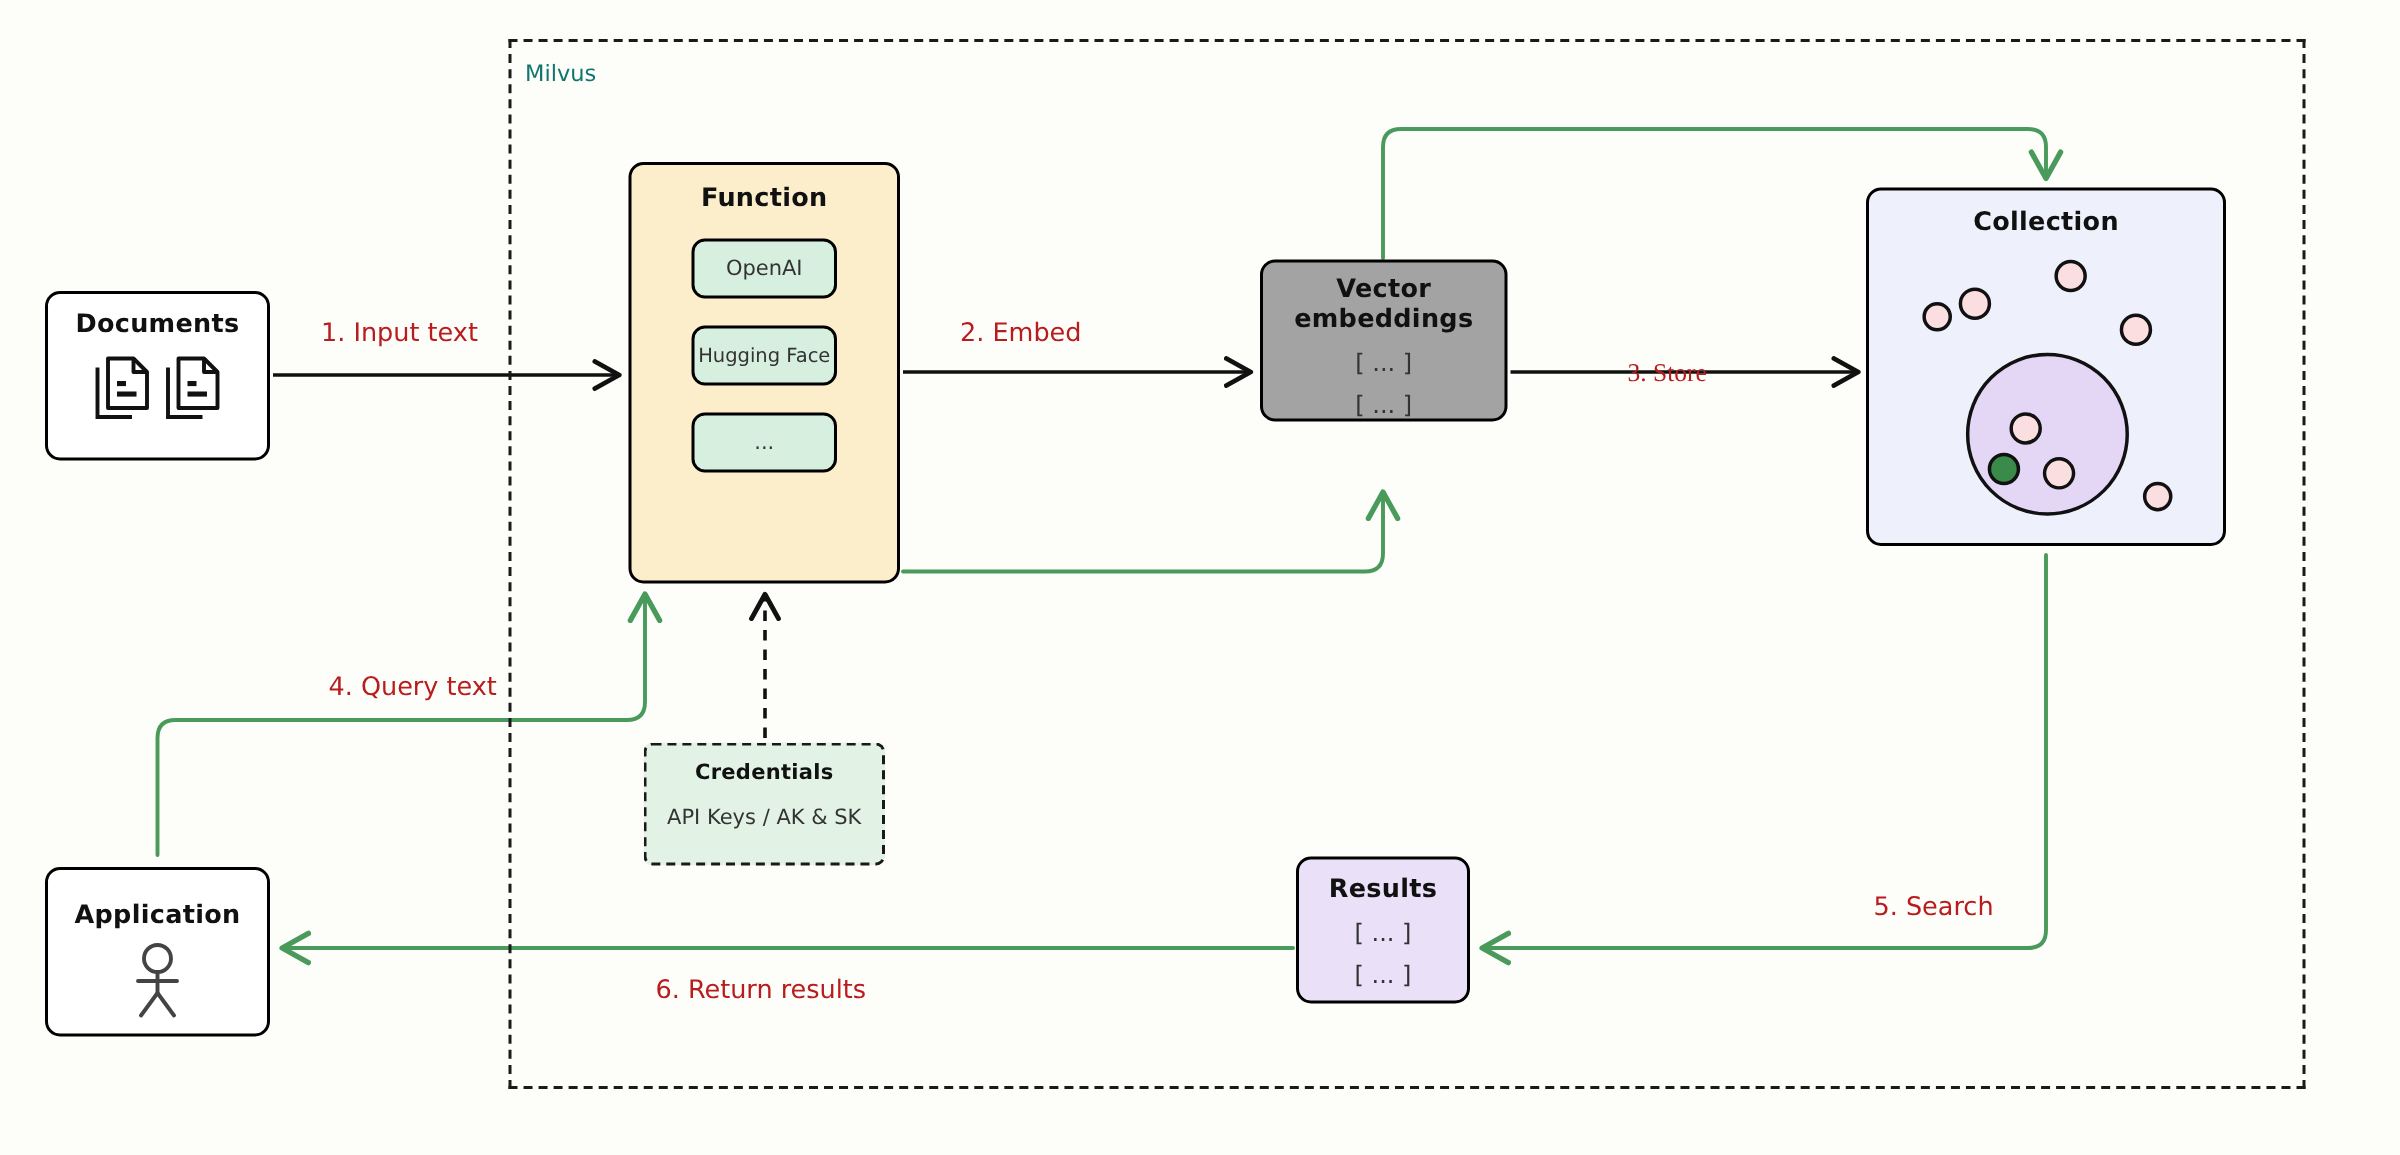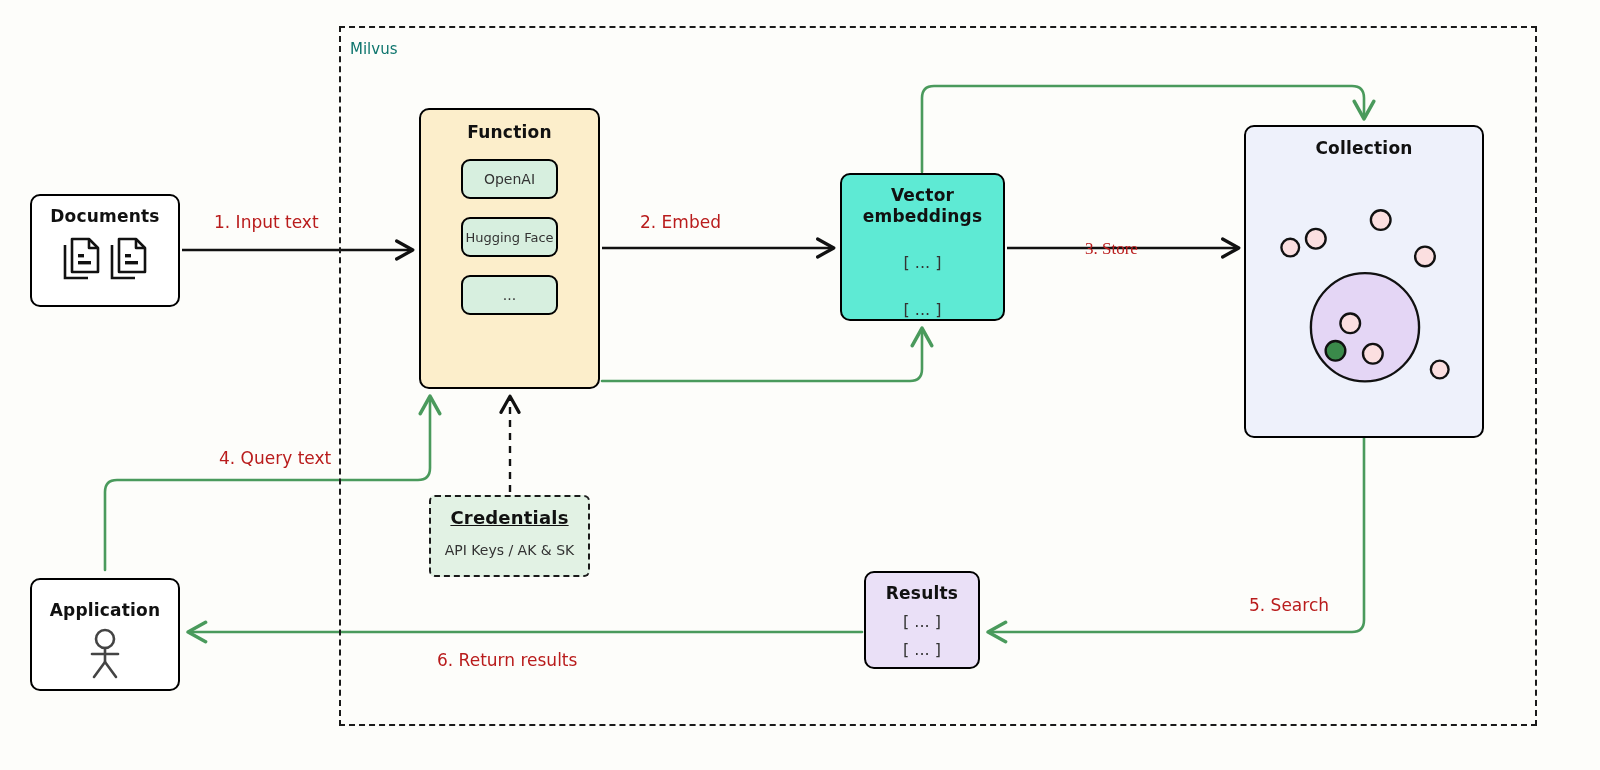--- a/index.html
+++ b/index.html
@@ -107,33 +107,33 @@
     align-items: center;
     justify-content: center;
     font-size: 14px;
     color: #333333;
   }
   .fn-item.small { font-size: 13px; }
 
   
   #vector-embeddings {
     left: 840px; top: 173px;
-    width: 165px; height: 148px;
-    background: #5eead4;
+    width: 165px; height: 108px;
+    background: #a3a3a3;
     padding-top: 10px;
-    justify-content: space-between;
+    justify-content: flex-end;
   }
   #vector-embeddings .node-title { font-size: 17px; line-height: 1.22; }
   #vector-embeddings .node-line { font-size: 16px; margin-top: 8px; }
   #vector-embeddings .node-line + .node-line { margin-top: 9px; }
 
   
   #collection {
     left: 1244px; top: 125px;
-    width: 240px; height: 313px;
+    width: 240px; height: 239px;
     background: #eef1fb;
     padding-top: 11px;
     justify-content: flex-start;
   }
   #collection .node-title { font-size: 17px; }
   .collection-canvas {
     position: absolute;
     left: 0; top: 0;
     width: 100%; height: 100%;
   }
@@ -141,21 +141,21 @@
   
   #credentials {
     left: 429px; top: 495px;
     width: 161px; height: 82px;
     background: #e2f2e4;
     border: 2.5px dashed #1a1a1a;
     border-radius: 6px;
     padding-top: 10px;
     justify-content: flex-start;
   }
-  #credentials .node-title { font-size: 18px; text-decoration: underline; }
+  #credentials .node-title { font-size: 14px; }
   #credentials .node-line { font-size: 14px; margin-top: 14px; }
 
   
   #application {
     left: 30px; top: 578px;
     width: 150px; height: 113px;
     background: #ffffff;
     padding-top: 20px;
     justify-content: flex-start;
   }

